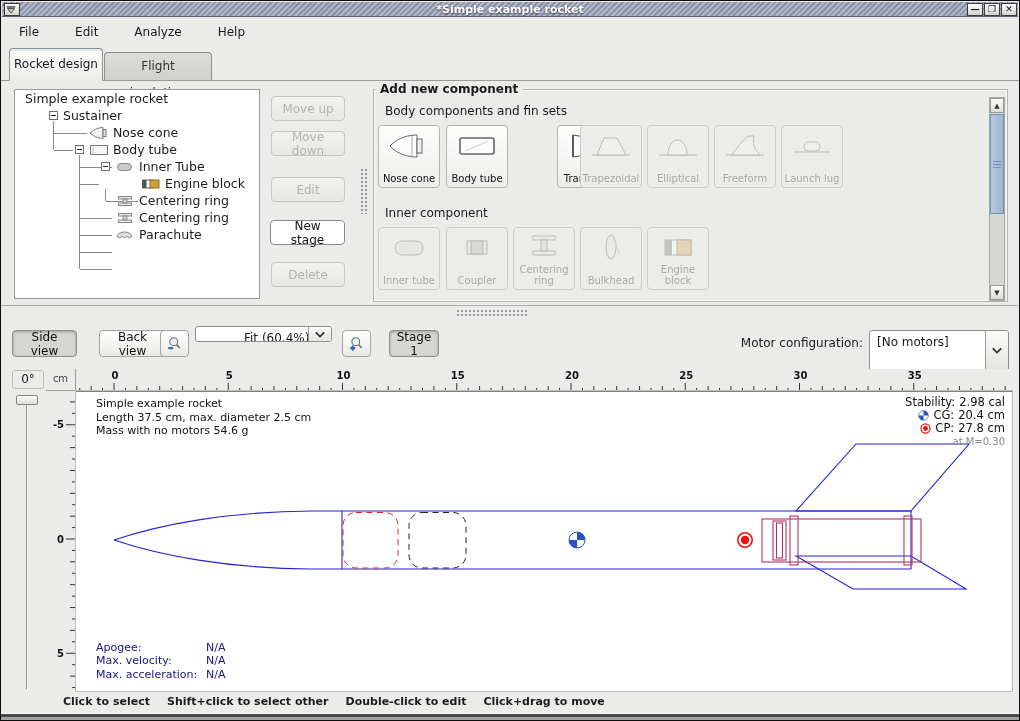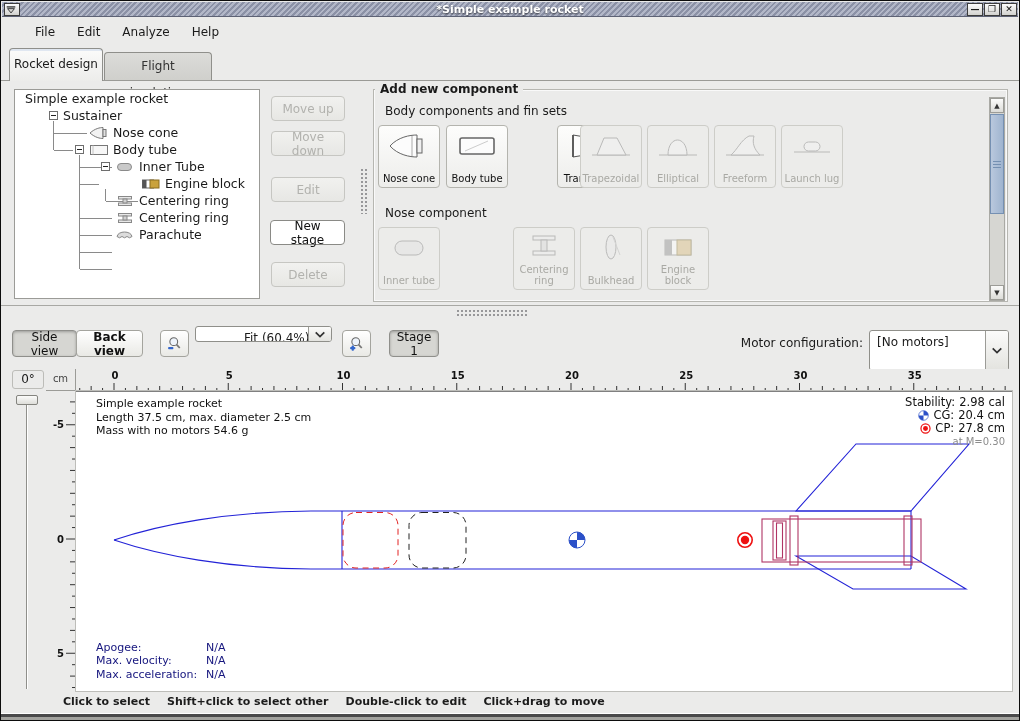--- a/index.html
+++ b/index.html
@@ -13,21 +13,21 @@
   
   .titlebar{left:1px;top:1px;width:1016px;height:15px;
     background:repeating-linear-gradient(135deg,#b2b7c8 0 2px,#8b91a6 2px 4px);
     border-bottom:1px solid #5d6275;}
   .title-text{left:0;top:0;width:100%;height:15px;text-align:center;color:#fff;
     font-size:11px;font-weight:bold;line-height:15px;text-shadow:0 1px 2px rgba(0,0,0,.65);}
   .tb-btn{top:1px;width:16px;height:13px;background:linear-gradient(#fcfcfc,#d2d2cf);
     border:1px solid #3c3c3c;text-align:center;line-height:11px;font-size:9px;font-weight:bold;color:#111;}
   
   .menubar{left:1px;top:16px;width:1016px;height:29px;display:flex;align-items:center;
-    padding-left:24px;gap:4px;background:#ebebea;}
+    padding-left:8px;gap:18px;background:#ebebea;}
   .menu-item{padding:3px 9px;font-size:12px;cursor:default;}
   .menu-item span::first-letter{text-decoration:underline;}
   
   .tab{position:absolute;font-size:12px;text-align:center;border:1px solid #8f8f8b;
     border-bottom:none;border-radius:4px 4px 0 0;}
   .tab.active{left:8px;top:47px;width:94px;height:33px;line-height:31px;
     background:linear-gradient(#e0e7f1 0 2px,#fafaf9 2px,#ececea);z-index:3;}
   .tab.inactive{left:103px;top:51px;width:108px;height:29px;line-height:27px;
     background:linear-gradient(#dcdcd9,#cfcfcb);color:#333;z-index:1;}
   .tabline{left:0;top:79px;width:1020px;height:1px;background:#9a9a96;z-index:2;}
@@ -285,29 +285,38 @@
   <div class="cbtn disabled" style="left:780px;top:124px;">
     <span class="cicon">
         <svg width="44" height="34" viewBox="0 0 44 34">
           <line x1="4" y1="23" x2="40" y2="23" stroke="#888"></line>
           <rect x="14" y="13" width="16" height="9" rx="4.5" fill="#f2f2f2" stroke="#888"></rect>
         </svg>
       </span>
     <span class="clabel">Launch lug</span>
   </div>
 
-  <div class="abs group-label" style="left:384px;top:205px;">Nose component</div>
+  <div class="abs group-label" style="left:384px;top:205px;">Inner component</div>
 
   <div class="cbtn disabled" style="left:377px;top:226px;">
     <span class="cicon">
         <svg width="44" height="34" viewBox="0 0 44 34">
           <rect x="8" y="10" width="28" height="14" rx="7" fill="#e3e3e3" stroke="#888"></rect>
         </svg>
       </span>
     <span class="clabel">Inner tube</span>
+  </div>
+  <div class="cbtn disabled" style="left:445px;top:226px;">
+    <span class="cicon">
+        <svg width="44" height="34" viewBox="0 0 44 34">
+          <rect x="12" y="10" width="20" height="13" fill="#e6e6e6" stroke="#888"></rect>
+          <rect x="16" y="10" width="12" height="13" fill="#c6c6c6" stroke="#888"></rect>
+        </svg>
+      </span>
+    <span class="clabel">Coupler</span>
   </div>
   <div class="cbtn disabled" style="left:512px;top:226px;">
     <span class="cicon">
         <svg width="44" height="30" viewBox="0 0 44 30">
           <rect x="11" y="5" width="22" height="4" fill="#ececec" stroke="#888"></rect>
           <rect x="11" y="20" width="22" height="4" fill="#ececec" stroke="#888"></rect>
           <rect x="19" y="9" width="6" height="11" fill="#dcdcdc" stroke="#888"></rect>
         </svg>
       </span>
     <span class="clabel">Centering ring</span>
@@ -339,21 +348,21 @@
         <i></i>
         <i></i>
       </div>
     <div class="sb-btn" style="bottom:0;">▼</div>
   </div>
 
   <div class="abs" style="left:0;top:304px;width:1020px;height:1px;background:#a8a8a4;"></div>
   <div class="abs dots" style="left:455px;top:308px;width:72px;height:8px;"></div>
 
   <button class="abs btn pressed" style="left:11px;top:329px;width:65px;height:27px;">Side view</button>
-  <button class="abs btn" style="left:75px;top:329px;width:67px;height:27px;font-weight:bold;">Back view</button>
+  <button class="abs btn" style="left:98px;top:329px;width:67px;height:27px;">Back view</button>
   <button class="abs btn" style="left:159px;top:329px;width:29px;height:27px;">
     <svg width="19" height="19" viewBox="0 0 20 20">
         <circle cx="9" cy="7.5" r="5.2" fill="#eef4fb" stroke="#666" stroke-width="1.4"></circle>
         <line x1="12.8" y1="11.5" x2="17" y2="16" stroke="#777" stroke-width="2.4"></line>
         <rect x="1.5" y="14.5" width="7" height="3" rx="1" fill="#3366cc"></rect>
       </svg>
   </button>
   <div class="abs combo" style="left:194px;top:325px;width:137px;height:16px;padding-left:41px;">
     <div class="cval">Fit (60.4%)</div>
     <div class="carrow">

